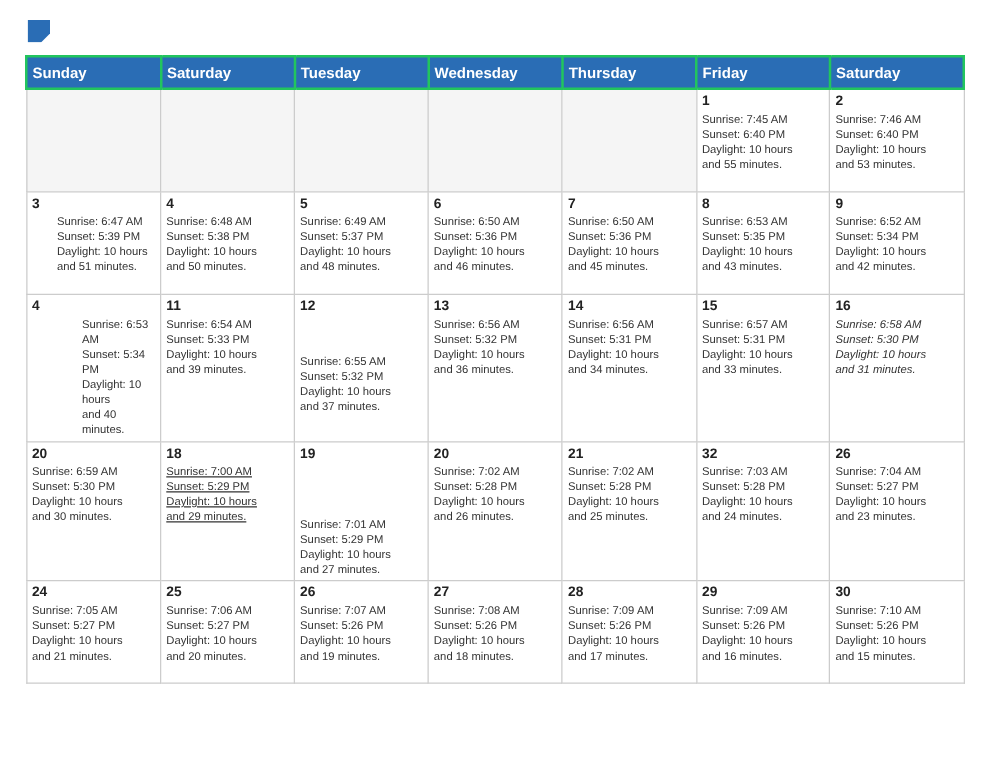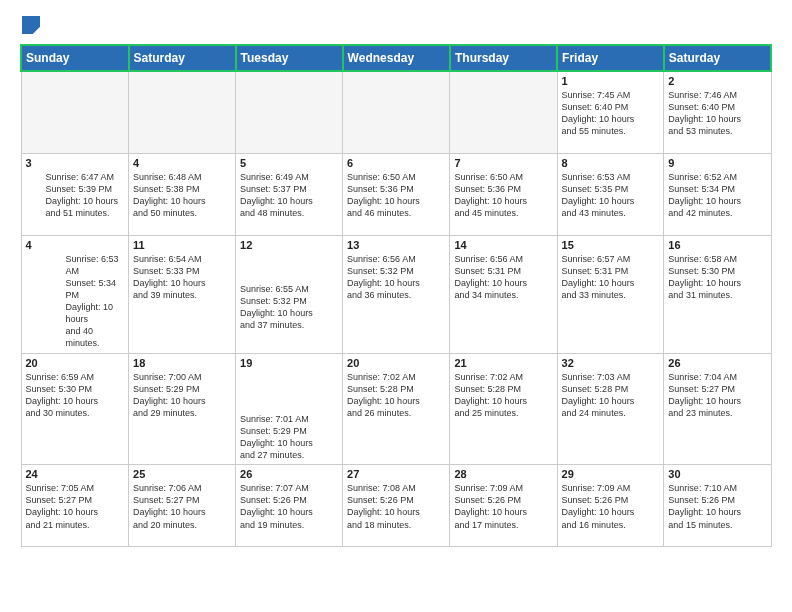--- a/index.html
+++ b/index.html
@@ -234,37 +234,37 @@
           </td>
           <td>
             <div class="day-num">15</div>
             <div class="cell-text" style="white-space: pre-line;">Sunrise: 6:57 AM
 Sunset: 5:31 PM
 Daylight: 10 hours
 and 33 minutes.</div>
           </td>
           <td>
             <div class="day-num">16</div>
-            <div class="cell-text" style="white-space: pre-line;">Sunrise: 6:58 AM
+            <div class="cell-text" style="white-space: pre-line; font-style: italic;">Sunrise: 6:58 AM
 Sunset: 5:30 PM
 Daylight: 10 hours
 and 31 minutes.</div>
           </td>
         </tr>
         <tr>
           <td>
             <div class="day-num">20</div>
             <div class="cell-text" style="white-space: pre-line;">Sunrise: 6:59 AM
 Sunset: 5:30 PM
 Daylight: 10 hours
 and 30 minutes.</div>
           </td>
           <td>
             <div class="day-num">18</div>
-            <div class="cell-text" style="white-space: pre-line;">Sunrise: 7:00 AM
+            <div class="cell-text" style="white-space: pre-line; text-decoration: underline;">Sunrise: 7:00 AM
 Sunset: 5:29 PM
 Daylight: 10 hours
 and 29 minutes.</div>
           </td>
           <td>
             <div class="day-num">19</div>
             <div class="cell-text" style="white-space: pre-line; margin-top: 44px;">Sunrise: 7:01 AM
 Sunset: 5:29 PM
 Daylight: 10 hours
 and 27 minutes.</div>

